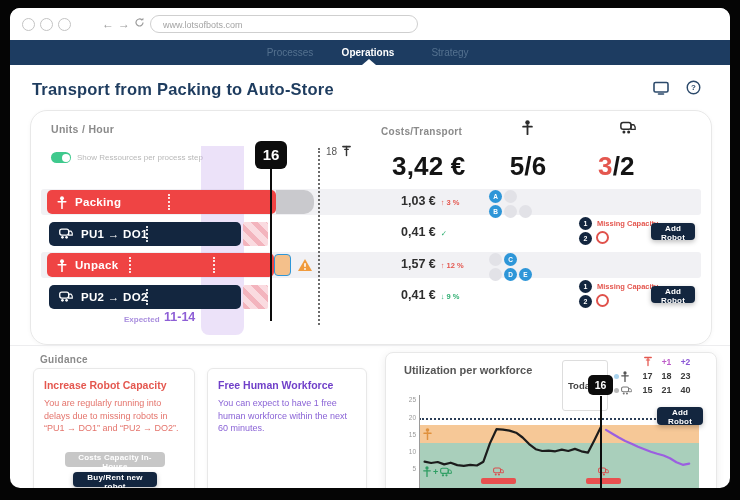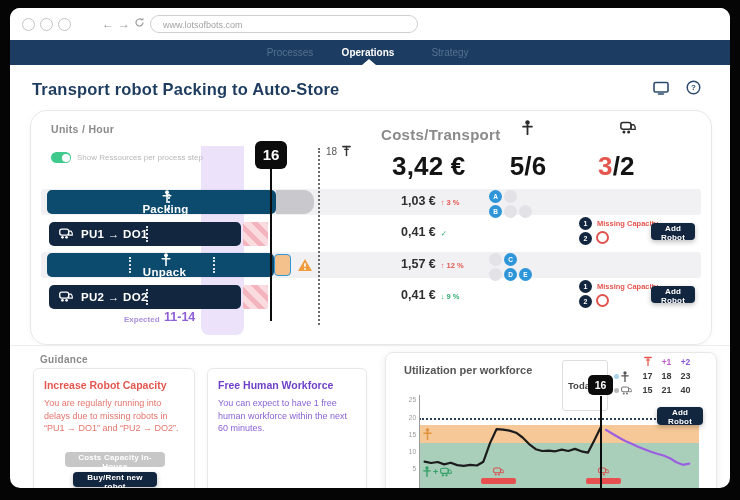--- a/index.html
+++ b/index.html
@@ -28,21 +28,21 @@
   .muted-h{font-size:10.5px;font-weight:bold;color:#8a8a8a;letter-spacing:.3px;}
   .toggle{position:absolute;left:20px;top:41px;width:20px;height:11px;border-radius:6px;background:#3fc98d;cursor:pointer;}
   .toggle .knob{position:absolute;right:1.5px;top:1.5px;width:8px;height:8px;border-radius:50%;background:#fff;}
   .stripe{position:absolute;left:10px;width:660px;height:26px;background:#f1f1f4;border-radius:3px;}
   .lav{position:absolute;left:170px;top:35px;width:43px;height:189px;background:rgba(196,164,235,.32);border-radius:0 0 8px 8px;z-index:1;}
   .badge16{position:absolute;left:224px;top:30px;width:32px;height:28px;background:#0c0c0c;border-radius:6px;
     color:#fff;font-size:15px;font-weight:800;text-align:center;line-height:28px;z-index:6;}
   .line16{position:absolute;left:238.5px;top:57px;width:2.5px;height:153px;background:#0c0c0c;z-index:5;}
   .dotted18{position:absolute;left:287px;top:37px;height:177px;border-left:2px dotted #6b6b6b;z-index:4;}
   .bar{position:absolute;height:24px;border-radius:5px;display:flex;align-items:center;color:#fff;z-index:2;}
-  .bar.blue{background:#0c4a6e;flex-direction:column;}
+  .bar.blue{background:#ef4444;}
   .bar.navy{background:#13263f;}
   .bar-label{font-size:11.5px;font-weight:bold;letter-spacing:.3px;white-space:nowrap;}
   .bar-div{position:absolute;top:4px;height:16px;border-left:2px dotted rgba(255,255,255,.85);}
   .ext-gray{position:absolute;height:24px;background:#c9c9cd;border-radius:0 10px 10px 0;z-index:2;}
   .ext-stripes{position:absolute;height:24px;z-index:2;border-radius:2px;
     background:repeating-linear-gradient(45deg,#f3b4bd 0 5px,#fadbe0 5px 11px);}
   .ext-orange{position:absolute;height:22px;background:#f4c08b;border:1.5px solid #2f97d8;border-radius:4px;z-index:2;box-sizing:border-box;}
   .warn{position:absolute;width:16px;height:14px;z-index:3;cursor:pointer;}
   .expected-label{position:absolute;left:93px;top:204px;font-size:8px;color:#a98ede;font-weight:bold;z-index:2;}
   .expected-range{position:absolute;left:133px;top:199px;font-size:12.5px;color:#8e5fd6;font-weight:600;z-index:2;}
@@ -111,21 +111,21 @@
       <div class="urlbar">www.lotsofbots.com</div>
     </div>
 
     <div class="navbar">
       <span class="tab" style="left:280px">Processes</span>
       <span class="tab active" style="left:358px">Operations</span>
       <span class="tab" style="left:440px">Strategy</span>
       <span class="notch"></span>
     </div>
 
-    <div class="page-title">Transport robot Packing to Auto-Store</div>
+    <div class="page-title">Transport from Packing to Auto-Store</div>
     <span class="ic hdr-ic" style="left:643px;top:73px;width:16px;height:14px"><svg viewBox="0 0 16 14">
           <rect x="1" y="1.5" width="14" height="9.5" rx="1.5" fill="none" stroke="currentColor" stroke-width="1.6"></rect>
           <path d="M5.5 13h5" stroke="currentColor" stroke-width="1.6" stroke-linecap="round"></path>
         </svg></span>
     <span class="ic hdr-ic" style="left:676px;top:72px;width:15px;height:15px"><svg viewBox="0 0 16 16">
           <circle cx="8" cy="8" r="6.7" fill="none" stroke="currentColor" stroke-width="1.5"></circle>
           <text x="8" y="11" font-size="8.5" font-weight="bold" text-anchor="middle" fill="currentColor" font-family="Liberation Sans, sans-serif">?</text>
         </svg></span>
 
     <div class="main-card">
@@ -142,21 +142,21 @@
       <div class="badge16">16</div>
       <div class="line16"></div>
       <div class="dotted18"></div>
       <span style="position:absolute;left:295px;top:35px;font-size:10px;color:#555;z-index:4">18</span>
       <span class="ic" style="position:absolute;left:311px;top:34px;width:9px;height:12px;color:#333;z-index:4"><svg viewBox="0 0 10 13">
             <path d="M1 1.6h8" stroke="currentColor" stroke-width="1.8" stroke-linecap="round" fill="none"></path>
             <path d="M5 1.6v10" stroke="currentColor" stroke-width="1.6" stroke-linecap="round" fill="none"></path>
             <path d="M2.9 4.6h4.2" stroke="currentColor" stroke-width="1.3" stroke-linecap="round" fill="none"></path>
           </svg></span>
 
-      <div class="muted-h" style="position:absolute;left:350px;top:15px;width:100px;text-align:right;font-size:15px">Costs/Transport</div>
+      <div class="muted-h" style="position:absolute;left:350px;top:15px;width:100px;text-align:left;font-size:10px">Costs/Transport</div>
       <span class="ic" style="position:absolute;left:491px;top:9px;width:11px;height:15px;color:#2b2b2b"><svg viewBox="0 0 10 14">
             <circle cx="5" cy="2.4" r="2.1" fill="currentColor"></circle>
             <path d="M0.9 6.2h8.2" stroke="currentColor" stroke-width="1.7" stroke-linecap="round" fill="none"></path>
             <path d="M5 4.7v8.6" stroke="currentColor" stroke-width="1.7" stroke-linecap="round" fill="none"></path>
           </svg></span>
       <span class="ic" style="position:absolute;left:589px;top:10px;width:16px;height:13px;color:#2b2b2b"><svg viewBox="0 0 17 13">
             <rect x="0.9" y="1.2" width="10.8" height="7.2" rx="2.4" fill="none" stroke="currentColor" stroke-width="1.6"></rect>
             <path d="M11.7 3.6h2.4c0.5 0 1 0.3 1.2 0.8l0.8 1.8v2.2h-4.4z" fill="none" stroke="currentColor" stroke-width="1.4"></path>
             <circle cx="4.2" cy="11.2" r="1.6" fill="currentColor"></circle>
             <circle cx="9.2" cy="11.2" r="1.6" fill="currentColor"></circle>

